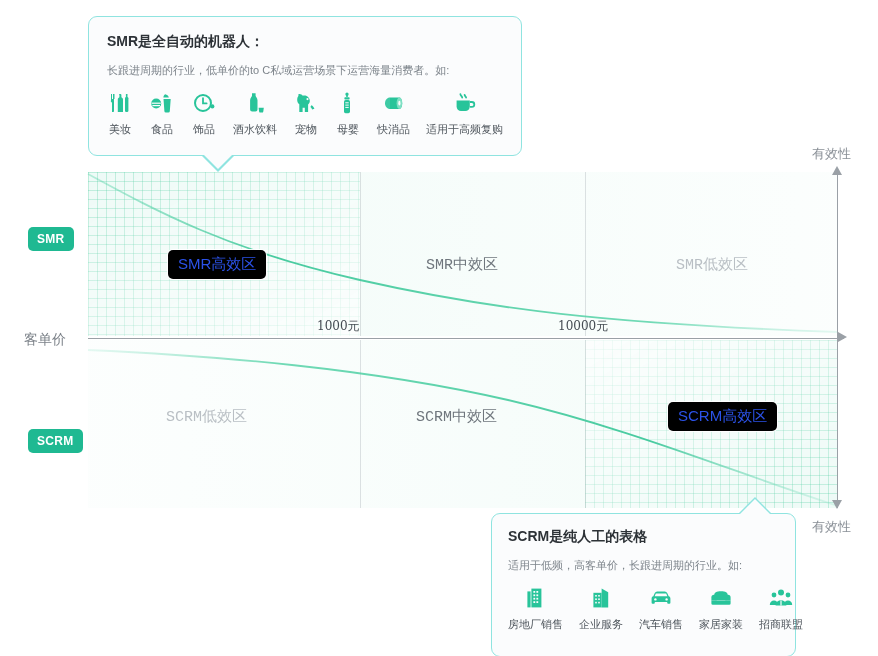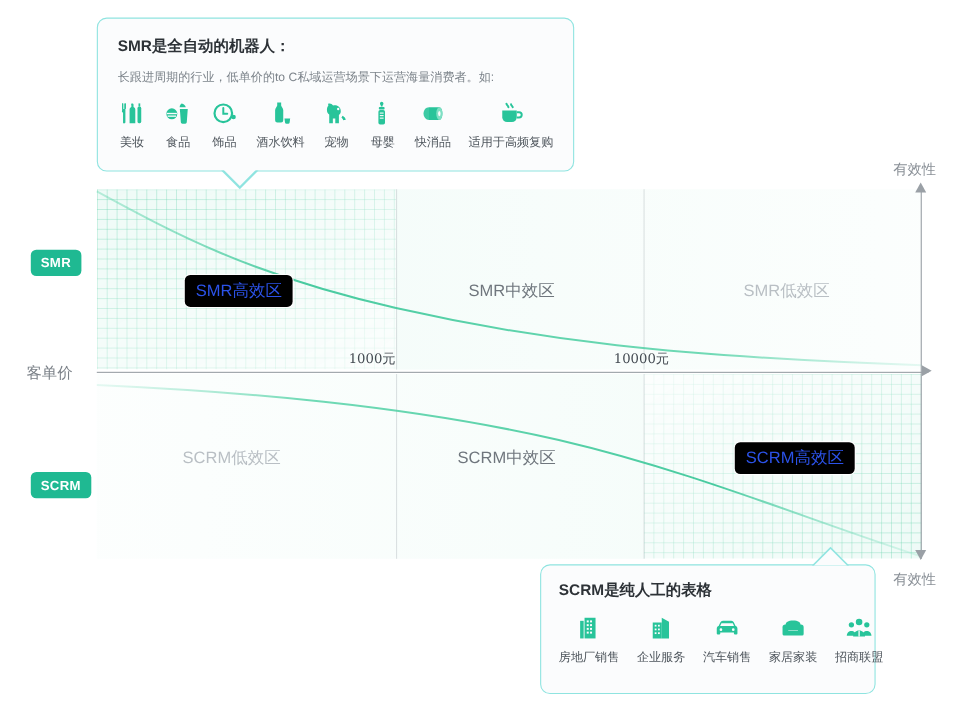--- a/index.html
+++ b/index.html
@@ -161,20 +161,21 @@
   }
   .tick-1000 { left: 317px; top: 318px; }
   .tick-10000 { left: 558px; top: 318px; }
 
   
   .zone-label {
     position: absolute;
     font-size: 15px;
     color: #9aa0a6;
     white-space: nowrap;
+    font-family: Liberation Mono, monospace;
   }
   .zone-label.muted-strong { color: #6f767d; }
   .zone-label.faint { color: #b9bfc4; }
 
   .hl-label {
     position: absolute;
     font-size: 15px;
     color: #2b52e8;
     background: #000000;
     border-radius: 5px;
@@ -206,21 +207,21 @@
     border-radius: 9px;
     box-sizing: border-box;
   }
   .card-smr {
     left: 88px; top: 16px;
     width: 434px; height: 140px;
     padding: 16px 18px 0 18px;
   }
   .card-scrm {
     left: 491px; top: 513px;
-    width: 305px; height: 118px;
+    width: 305px; height: 144px;
     padding: 14px 16px 0 16px;
   }
   .card-title {
     font-size: 14px;
     font-weight: bold;
     color: #2d3237;
     margin: 0 0 12px 0;
   }
   .card-sub {
     font-size: 11px;
@@ -453,20 +454,21 @@
         <span class="icon-cap">适用于高频复购</span>
       </div>
 
     </div>
   </div>
   <div class="tail tail-down-outer"></div>
   <div class="tail tail-down-inner"></div>
 
   <div class="card card-scrm">
     <div class="card-title">SCRM是纯人工的表格</div>
+    <div class="card-sub">适用于低频，高客单价，长跟进周期的行业。如:</div>
     <div class="icon-row">
 
       <div class="icon-cell">
         <span class="icon-glyph">
           <svg width="24" height="24" viewBox="0 0 24 24" fill="#28c49a">
             <rect x="3.4" y="5.4" width="3.2" height="16"></rect>
             <rect x="7.4" y="2.6" width="10" height="18.8"></rect>
             <rect x="9.4" y="5" width="1.8" height="1.8" fill="#fbfcfd"></rect>
             <rect x="12.4" y="5" width="1.8" height="1.8" fill="#fbfcfd"></rect>
             <rect x="9.4" y="8.4" width="1.8" height="1.8" fill="#fbfcfd"></rect>

